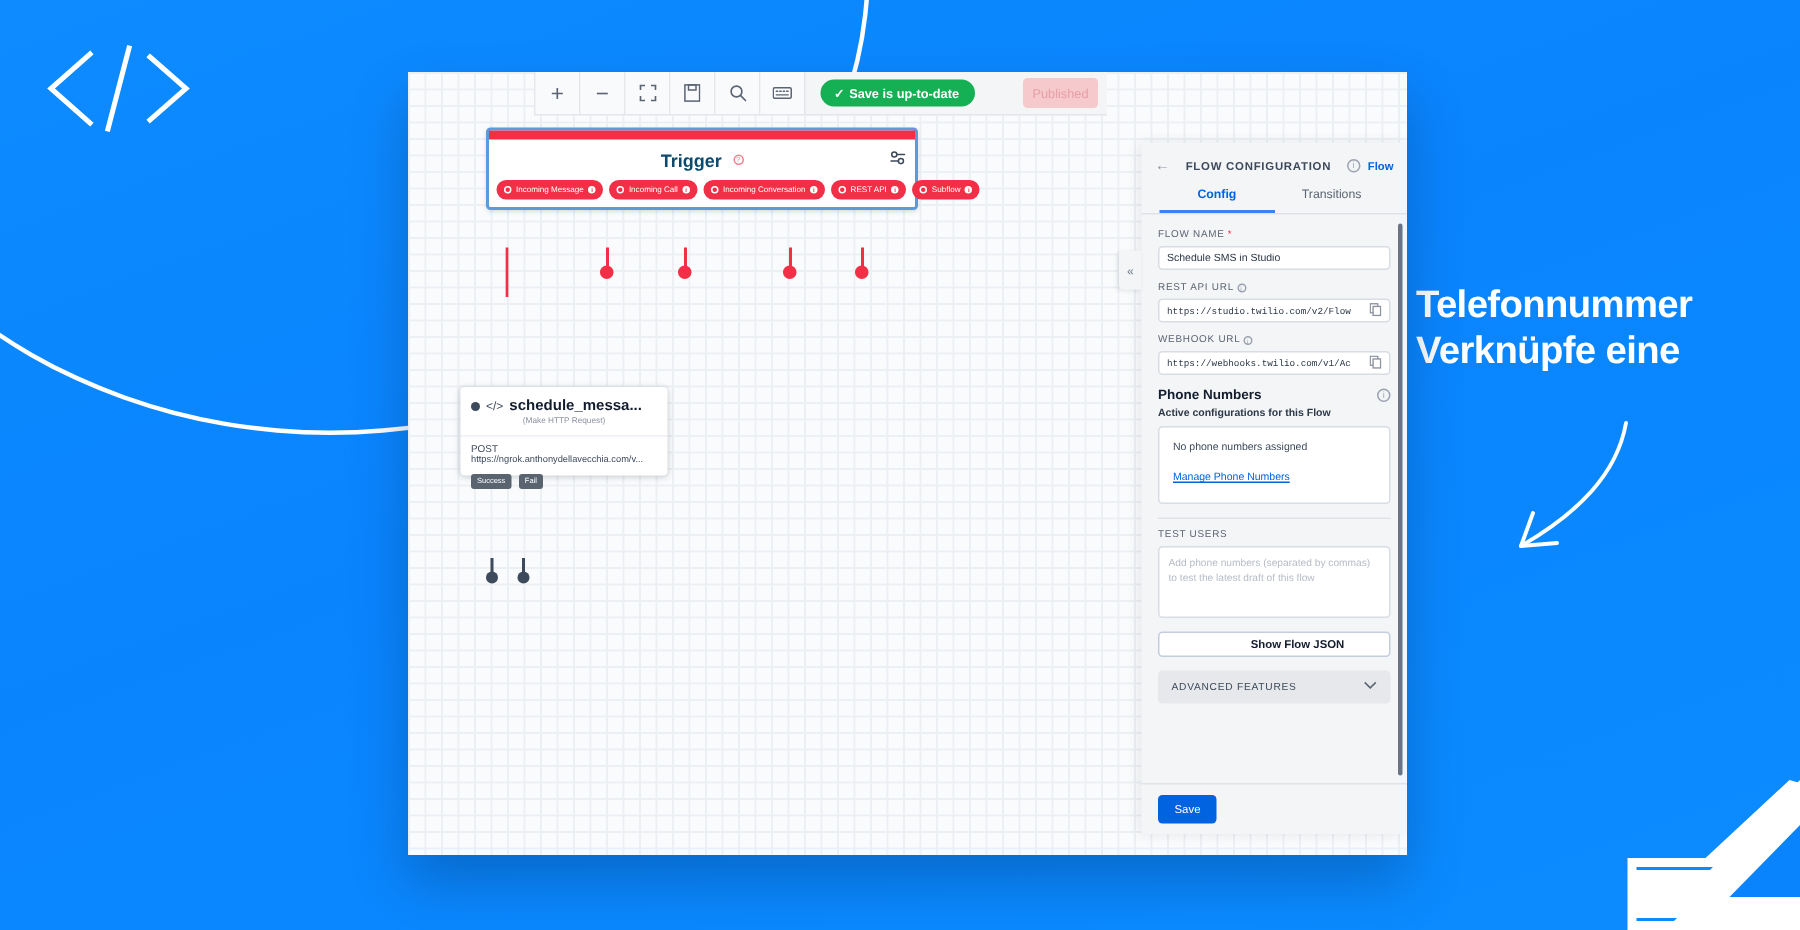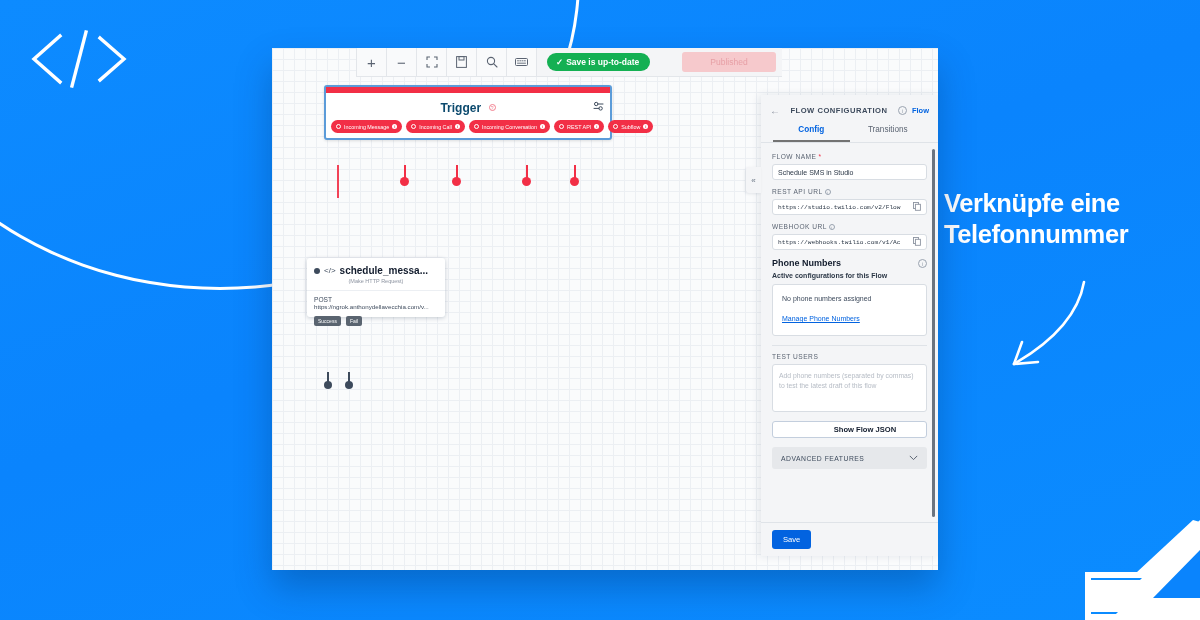--- a/index.html
+++ b/index.html
@@ -137,21 +137,21 @@
     display: flex;
     align-items: center;
     padding-left: 22px;
     padding-right: 6px;
   }
   .publish-btn {
     background: #f6c9cc;
     color: #e79fa5;
     font-size: 8.5px;
     border-radius: 3px;
-    padding: 5px 28px;
+    padding: 5px 6px;
     font-weight: normal;
     white-space: nowrap;
   }
 
   
   .trigger-widget {
     position: absolute;
     left: 52px;
     top: 37px;
     width: 288px;
@@ -406,21 +406,21 @@
   .panel-tab {
     flex: 1;
     text-align: center;
     font-size: 8.2px;
     padding: 5px 0 6px;
     color: #5b6472;
   }
   .panel-tab.active {
     color: #0263e0;
     font-weight: bold;
-    border-bottom: 2px solid #737373;
+    border-bottom: 2px solid #3b82f6;
   }
   .panel-scroll {
     position: absolute;
     left: 0;
     right: 0;
     top: 49px;
     bottom: 34px;
     padding: 9px 11px 0;
     overflow: hidden;
   }
@@ -590,22 +590,22 @@
   <svg width="135" height="100" viewBox="0 0 135 100">
     <polygon points="135,0 75,60 25,60 25,92 60,92 25,100 135,100" fill="#ffffff"></polygon>
     <polygon points="135,0 135,100 70,100 135,35" fill="#0a84fd"></polygon>
     <polygon points="135,2 78,58 26,58 26,94 135,94 135,100 20,100 20,52 72,52 128,0" fill="#ffffff"></polygon>
     <polygon points="135,20 135,100 58,100" fill="#0a84fd"></polygon>
     <polygon points="135,8 135,30 88,78 135,78 135,100 45,100 120,25" fill="#ffffff"></polygon>
   </svg>
 </div>
 
 <div class="annotation">
+  <div class="annotation-text">Telefonnummer</div>
   <div class="annotation-text">Verknüpfe eine</div>
-  <div class="annotation-text">Telefonnummer</div>
   <svg class="annotation-arrow" viewBox="0 0 130 110">
     <path d="M118 12 C112 46, 86 72, 48 94" fill="none" stroke="#ffffff" stroke-width="2.6" stroke-linecap="round"></path>
     <path d="M48 94 L72 92 M48 94 L56 72" fill="none" stroke="#ffffff" stroke-width="2.6" stroke-linecap="round"></path>
   </svg>
 </div>
 
 <div class="screenshot-card">
 
   <div class="canvas"></div>
 

